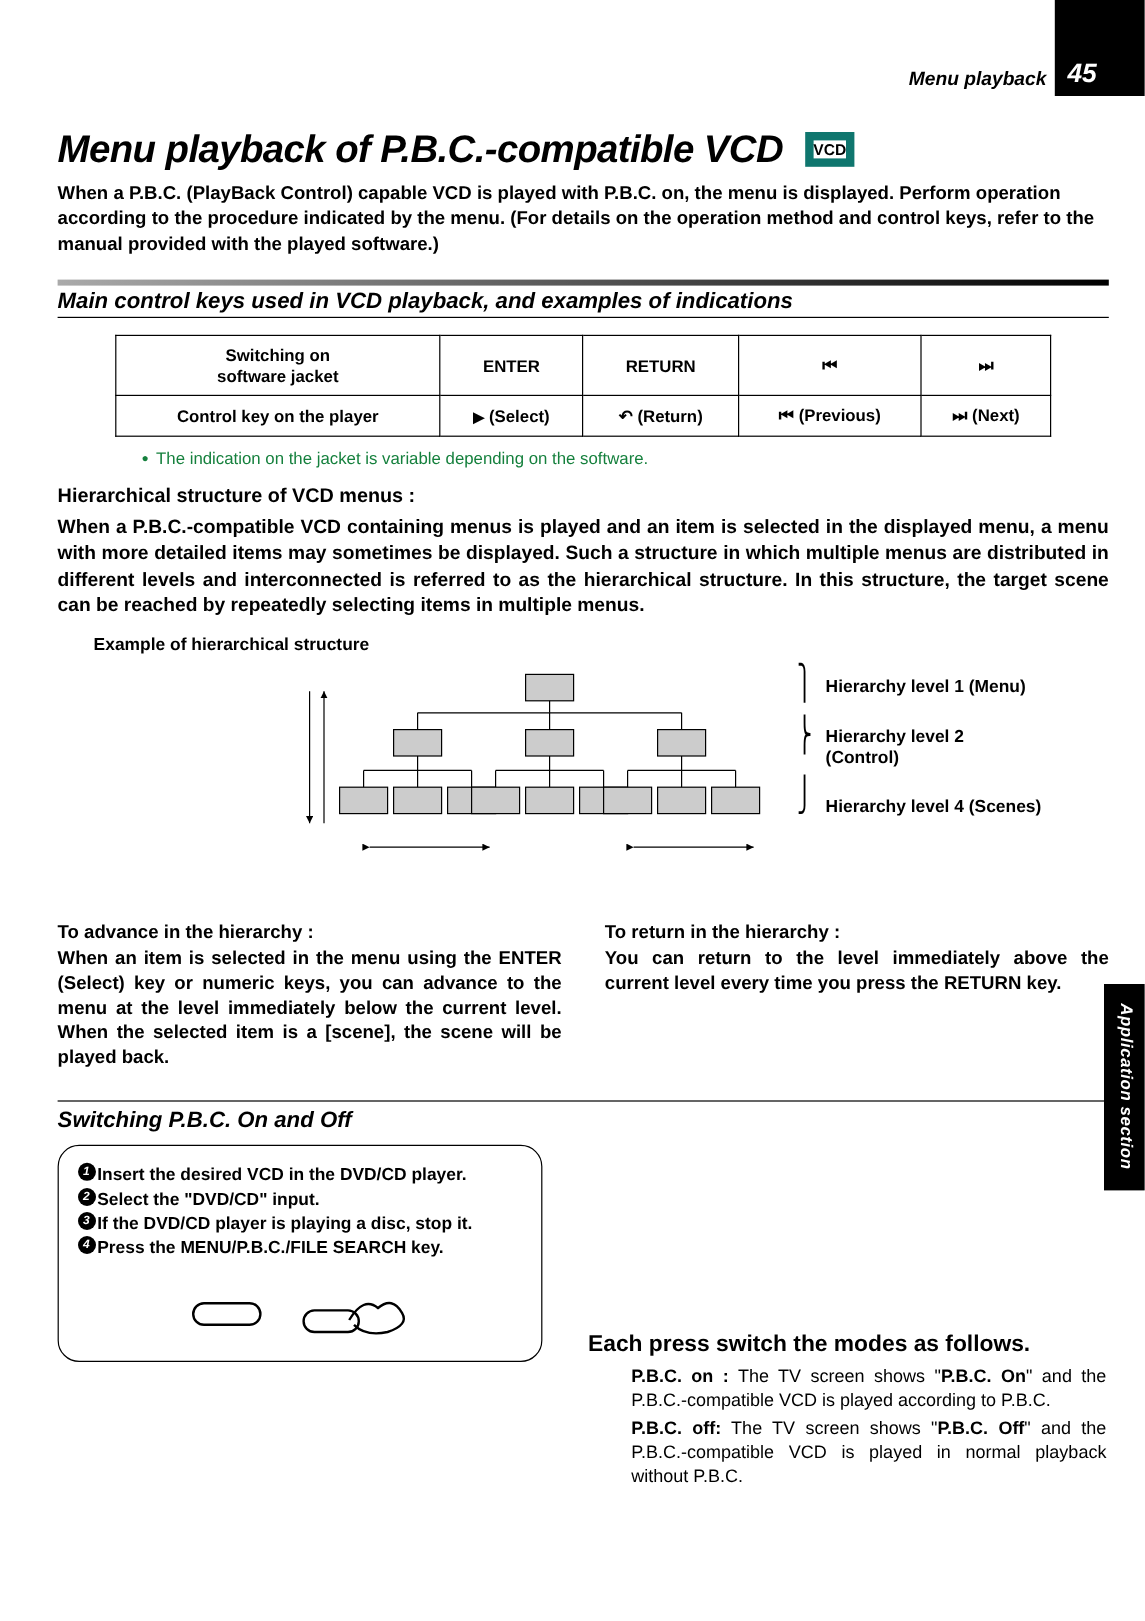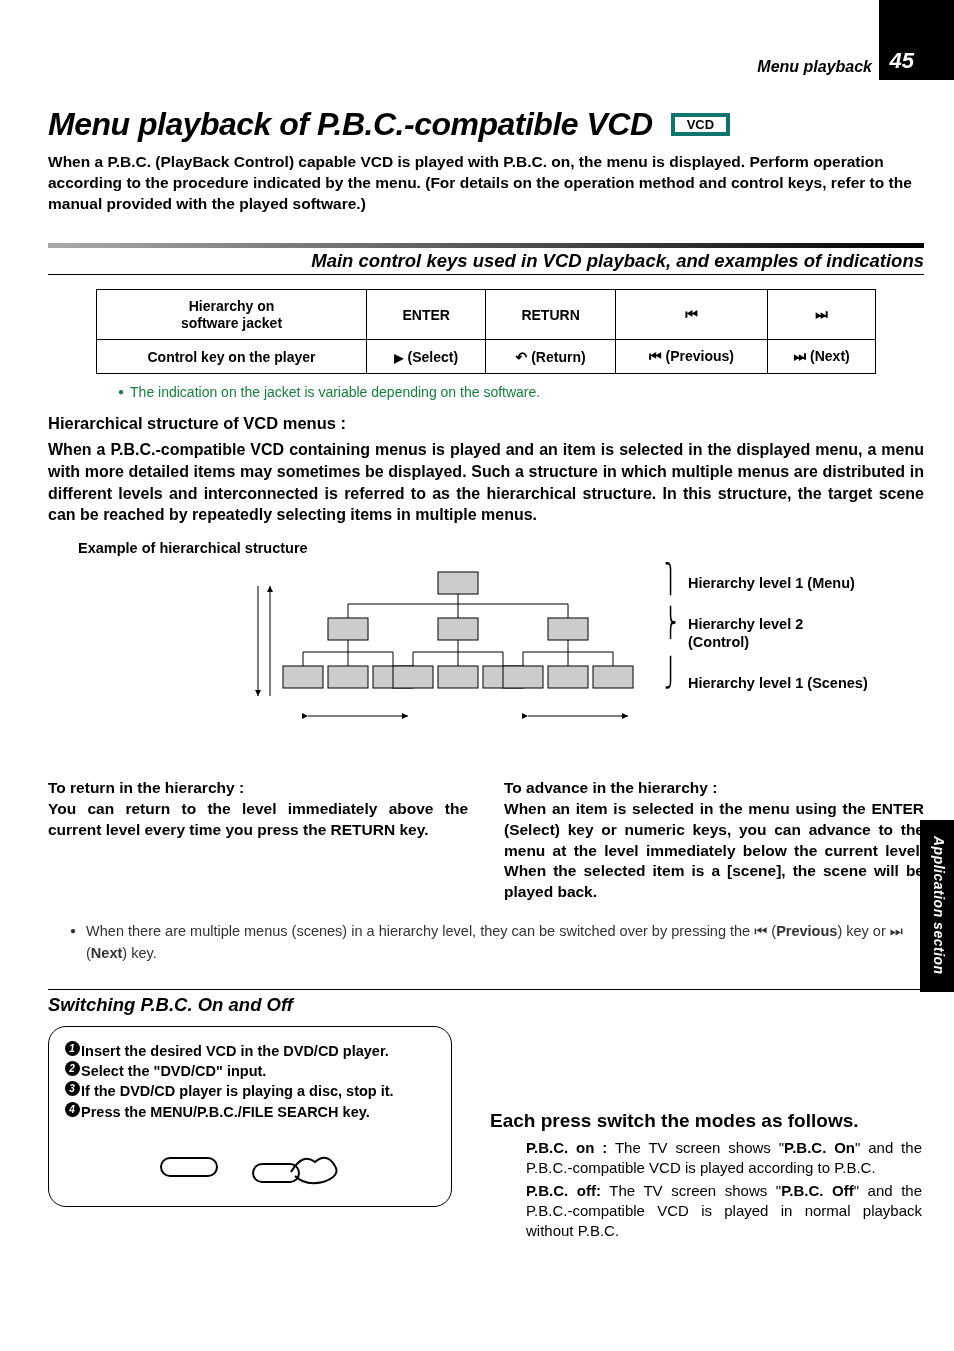--- a/index.html
+++ b/index.html
@@ -51,38 +51,37 @@
     font-style: italic;
     font-weight: bold;
     font-family: "Arial Narrow", Arial, sans-serif;
     letter-spacing: -0.5px;
     line-height: 1;
     display: inline-block;
     vertical-align: middle;
   }
   .vcd-badge {
     display: inline-block;
-    border: 4px solid #0f766e;
+    border: 7px solid #0f766e;
     font-size: 13px;
     font-weight: bold;
-    padding: 0px 12px;
+    padding: 0px 0;
     vertical-align: middle;
     margin-left: 14px;
     font-family: Arial, sans-serif;
     font-style: normal;
   }
   .intro {
     margin-top: 12px;
     font-weight: bold;
     line-height: 1.35;
     font-size: 15.5px;
   }
   .section-bar {
-    margin-top: 28px;
-    text-align: right;
+    margin-top: 18px;
   }
   .section-bar .grad {
     height: 5px;
     background: linear-gradient(to right, #aaa 0%, #000 100%);
     width: 100%;
   }
   .section-bar h2 {
     font-size: 18.5px;
     font-style: italic;
     font-weight: bold;
@@ -322,21 +321,21 @@
   <div class="section-bar">
     <div class="grad"></div>
     <h2>Main control keys used in VCD playback, and examples of indications</h2>
     <div class="thin-line"></div>
   </div>
 
   <table class="keytable">
     <tbody>
         <tr>
       <td class="left left2">
-        <span>Hierarchy on</span><br><span>software jacket</span>
+        <span>Switching on</span><br><span>software jacket</span>
       </td>
       <td>ENTER</td>
       <td>RETURN</td>
       <td><span>⏮</span></td>
       <td><span>⏭</span></td>
     </tr>
     <tr>
       <td class="left">Control key on the player</td>
       <td><span class="icon-play">▶</span> <span>(Select)</span></td>
       <td><span>↶</span> <span>(Return)</span></td>
@@ -402,41 +401,38 @@
 
       <line x1="10" y1="20" x2="10" y2="130" stroke="#000" marker-end="url(#arr)"></line>
       <line x1="22" y1="130" x2="22" y2="20" stroke="#000" marker-end="url(#arr)"></line>
 
       <line x1="60" y1="150" x2="160" y2="150" stroke="#000" marker-start="url(#arr)" marker-end="url(#arr)"></line>
       <line x1="280" y1="150" x2="380" y2="150" stroke="#000" marker-start="url(#arr)" marker-end="url(#arr)"></line>
     </svg>
     <div class="hier-labels">
       <div>Hierarchy level 1 (Menu)</div>
       <div><span>Hierarchy level 2</span><br><span>(Control)</span></div>
-      <div>Hierarchy level 1 (Scenes)</div>
+      <div>Hierarchy level 4 (Scenes)</div>
     </div>
     <div class="brace" style="top:0px;">⎫</div>
     <div class="brace" style="top:44px;">⎬</div>
     <div class="brace" style="top:94px;">⎭</div>
   </div>
 
   <div class="two-col">
     <div class="col">
+      <div class="col-title">To advance in the hierarchy :</div>
+      <div>When an item is selected in the menu using the ENTER (Select)  key or numeric keys, you can advance to the menu at the level immediately below the current level. When the selected item is a [scene], the scene will be played back.</div>
+    </div>
+    <div class="col">
       <div class="col-title">To return in the hierarchy :</div>
       <div>You can return to the level immediately above the current level every time you press the RETURN key.</div>
     </div>
-    <div class="col">
-      <div class="col-title">To advance in the hierarchy :</div>
-      <div>When an item is selected in the menu using the ENTER (Select)  key or numeric keys, you can advance to the menu at the level immediately below the current level. When the selected item is a [scene], the scene will be played back.</div>
-    </div>
-  </div>
-
-  <p class="bullet-note">
-    <span>When there are multiple menus (scenes) in a hierarchy level, they can be switched over by pressing the </span><span>⏮</span> (<b>Previous</b>)<span> key or </span><span>⏭</span> (<b>Next</b><span>) key.</span>
-  </p>
+  </div>
+
 
   <div class="thin-rule"></div>
   <h2 class="sub">Switching P.B.C. On and Off</h2>
 
   <div class="proc-box">
     <div class="step">
         <span class="num"><span class="circle">1</span></span>
         <span class="txt">Insert the desired VCD in the DVD/CD player.</span>
       </div>
     <div class="step">

